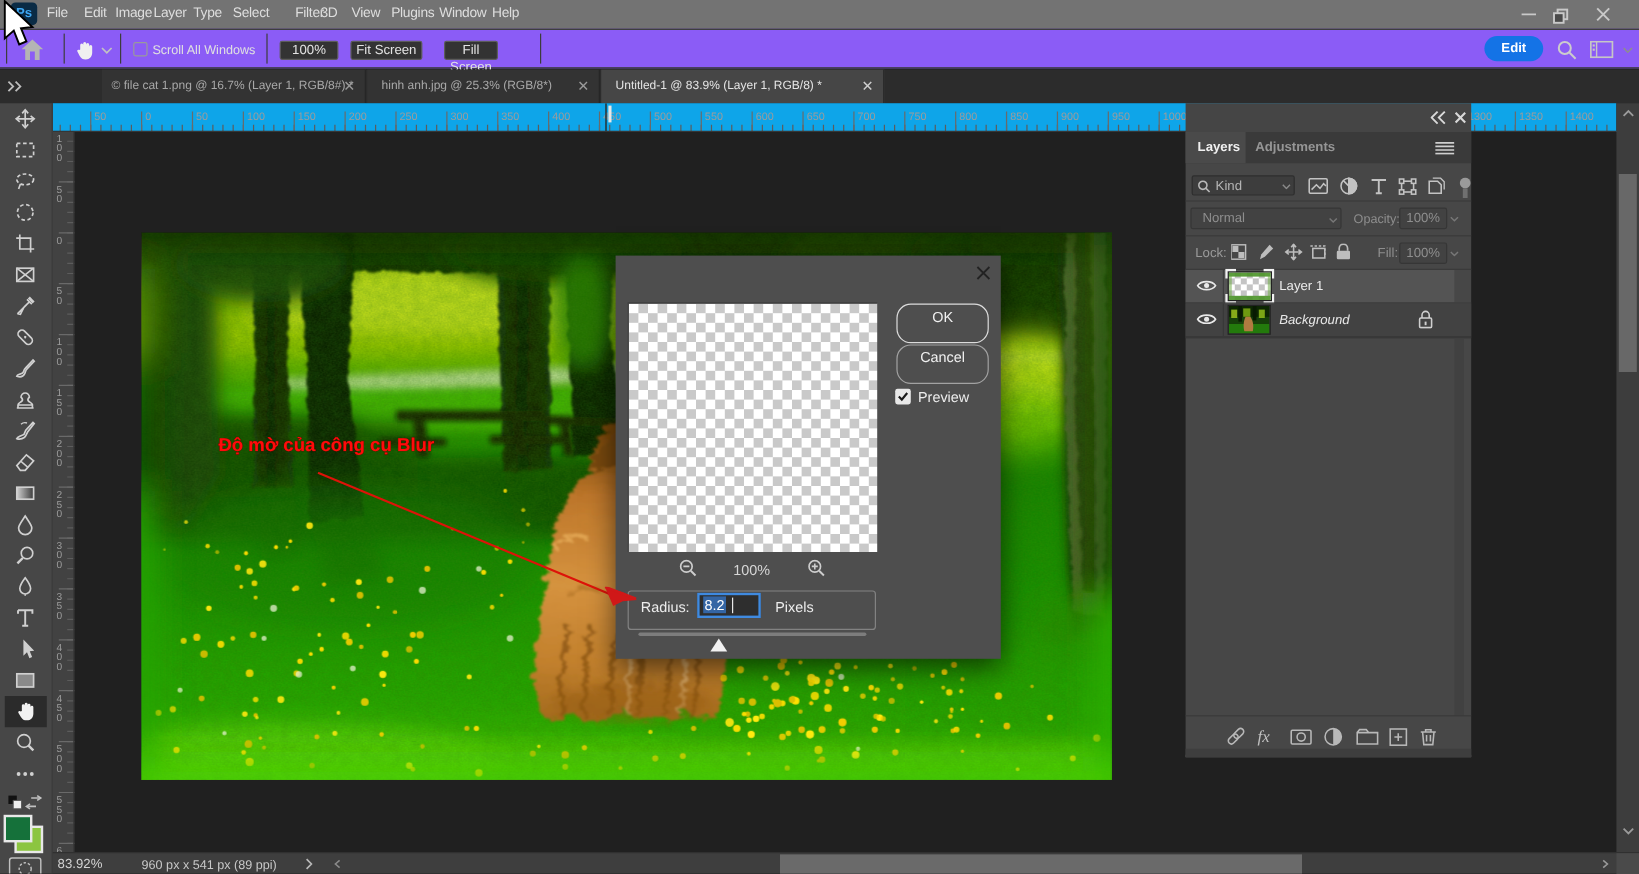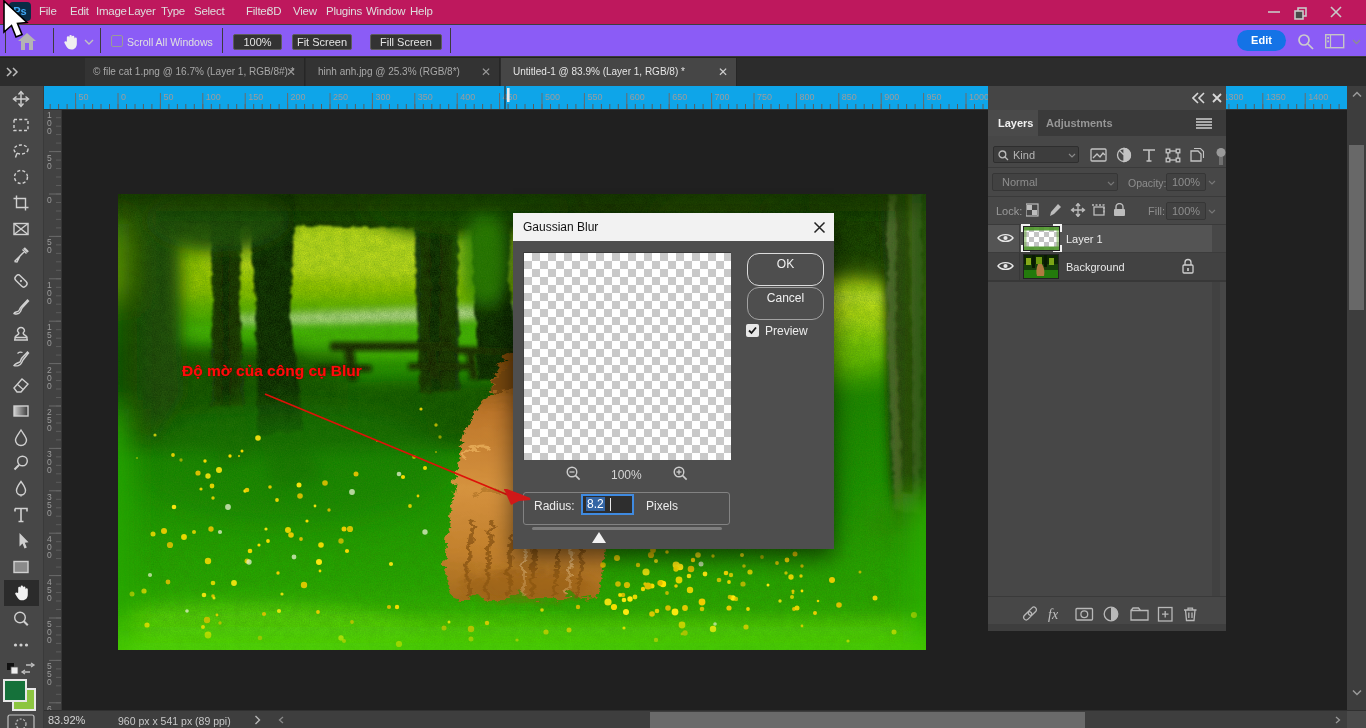--- a/index.html
+++ b/index.html
@@ -1,19 +1,19 @@
 <!DOCTYPE html>
 <html><head>
 <meta charset="utf-8">
 <style>
   * { margin:0; padding:0; box-sizing:border-box; }
   html,body { width:1366px; height:728px; overflow:hidden; background:#212121;
     font-family:"Liberation Sans", sans-serif; }
   .abs { position:absolute; }
-  #menubar { left:0; top:0; width:1366px; height:24px; background:#be185d; }
+  #menubar { left:0; top:0; width:1366px; height:24px; background:#737373; }
   #menubar .mi { position:absolute; top:5px; font-size:11.5px; letter-spacing:-0.25px; color:#dedede; }
   #pslogo { position:absolute; left:9px; top:2px; width:22px; height:19px;
     background:#0a2b45; border-radius:4px; color:#3fa9f5; font-size:11px;
     font-weight:bold; text-align:center; line-height:19px; }
   #optionsbar { left:0; top:24px; width:1366px; height:33px; background:#8b5cf6;
     border-top:1px solid #3e3e3e; border-bottom:1px solid #3a3a3a; }
   .vsep { position:absolute; top:3px; height:25px; width:1px; background:#3c3c3c; }
   .obtn { position:absolute; top:9px; height:16px; background:#333333;
     border:1px solid #5c5c5c; border-radius:2px; color:#e3e3e3; font-size:11px;
     text-align:center; line-height:14px; }
@@ -90,21 +90,21 @@
     </svg>
     <svg class="abs" style="left:84px;top:14px" width="10" height="6" viewBox="0 0 10 6">
       <path d="M1 1 L5 5 L9 1" stroke="#c2c2c2" stroke-width="1.4" fill="none"></path>
     </svg>
     <div class="vsep" style="left:100px"></div>
     <div class="abs" style="left:111px;top:10px;width:12px;height:12px;border:1px solid #9a9a9a;border-radius:2px"></div>
     <span class="abs" style="left:127px;top:11px;font-size:10.5px;color:#e0e0e0">Scroll All Windows</span>
     <div class="vsep" style="left:222px"></div>
     <div class="obtn" style="left:233px;width:49px">100%</div>
     <div class="obtn" style="left:292px;width:60px">Fit Screen</div>
-    <div class="obtn" style="left:370px;width:72px">Fill Screen</div>
+    <div class="obtn" style="left:370px;width:45px">Fill Screen</div>
     <div class="vsep" style="left:450px"></div>
     <div id="share">Edit</div>
     <svg class="abs" style="left:1297px;top:8px" width="17" height="17" viewBox="0 0 17 17">
       <circle cx="7" cy="7" r="5" stroke="#cccccc" stroke-width="1.7" fill="none"></circle>
       <line x1="11" y1="11" x2="16" y2="16" stroke="#cccccc" stroke-width="1.7"></line>
     </svg>
     <svg class="abs" style="left:1325px;top:9px" width="20" height="15" viewBox="0 0 20 15">
       <rect x="0.7" y="0.7" width="18" height="13" stroke="#c6c6c6" stroke-width="1.4" fill="none"></rect>
       <line x1="5.5" y1="1" x2="5.5" y2="14" stroke="#c6c6c6" stroke-width="1.2"></line>
       <rect x="2.2" y="3" width="1.8" height="1.8" fill="#c6c6c6"></rect>
@@ -1031,21 +1031,21 @@
       <rect width="34" height="23" fill="#16400a"></rect>
       <rect x="0" y="0" width="34" height="9" fill="#0d2603"></rect>
       <rect x="2" y="3" width="5" height="7" fill="#93b81c" opacity="0.9"></rect>
       <rect x="12" y="2" width="6" height="7" fill="#7fae14" opacity="0.85"></rect>
       <rect x="25" y="3" width="5" height="7" fill="#8fbc1a" opacity="0.85"></rect>
       <rect x="8" y="0" width="3" height="13" fill="#081a02"></rect>
       <rect x="20" y="0" width="3" height="12" fill="#081a02"></rect>
       <rect x="0" y="15" width="34" height="8" fill="#237a0c"></rect>
       <path d="M14 9 C12 13 12 18 13 21 L20 21 C21 16 20 12 18 9 Z" fill="#b07b40"></path>
     </svg>
-    <span class="abs" style="left:78px;top:151px;color:#e8e8e8;font-size:11px;">Background</span>
+    <span class="abs" style="left:78px;top:151px;color:#e8e8e8;font-size:11px;font-style:italic">Background</span>
     <svg class="abs" style="left:193px;top:148px" width="14" height="16" viewBox="0 0 14 16">
       <rect x="2" y="7" width="10" height="8" rx="1" stroke="#cfcfcf" stroke-width="1.3" fill="none"></rect>
       <path d="M4 7 V4.5 a3 3 0 0 1 6 0 V7" stroke="#cfcfcf" stroke-width="1.3" fill="none"></path>
       <rect x="6.2" y="10" width="1.6" height="3" fill="#cfcfcf"></rect>
     </svg>
     <div class="abs" style="left:0;top:170px;width:238px;height:2px;background:#383838"></div>
 
     <div class="abs" style="left:224px;top:172px;width:8px;height:314px;background:#414141"></div>
     <div class="abs" style="left:0;top:486px;width:238px;height:1px;background:#3a3a3a"></div>
     <svg class="abs" style="left:34px;top:495px" width="184" height="17" viewBox="0 0 184 17">
@@ -1088,21 +1088,20 @@
       <path d="M5 1 L1.5 4 L5 7" stroke="#8a8a8a" stroke-width="1.3" fill="none"></path>
     </svg>
     <div id="hthumb"></div>
     <svg class="abs" style="left:1291px;top:5px" width="6" height="8" viewBox="0 0 6 8">
       <path d="M1 1 L4.5 4 L1 7" stroke="#9a9a9a" stroke-width="1.3" fill="none"></path>
     </svg>
     <div class="abs" style="left:1303px;top:0;width:19px;height:18px;background:#4a4a4a"></div>
   </div>
 
   <div class="abs" id="dialog">
-    <div id="dlgtitle">Gaussian Blur</div>
     <svg class="abs" style="left:300px;top:8px" width="13" height="13" viewBox="0 0 13 13">
       <path d="M1.5 1.5 L11.5 11.5 M11.5 1.5 L1.5 11.5" stroke="#222" stroke-width="1.5"></path>
     </svg>
     <div id="checker"></div>
     <div class="dbtn" style="top:40px;border-color:#dcdcdc">OK</div>
     <div class="dbtn" style="top:74px;border-color:#a2a2a2">Cancel</div>
     <div class="abs" style="left:233px;top:111px;width:13px;height:13px;background:#e8e8e8;border-radius:2px">
       <svg style="position:absolute;left:1px;top:1px" width="11" height="11" viewBox="0 0 11 11">
         <path d="M2 5.5 L4.5 8 L9 2.5" stroke="#1a1a1a" stroke-width="1.8" fill="none"></path>
       </svg>

